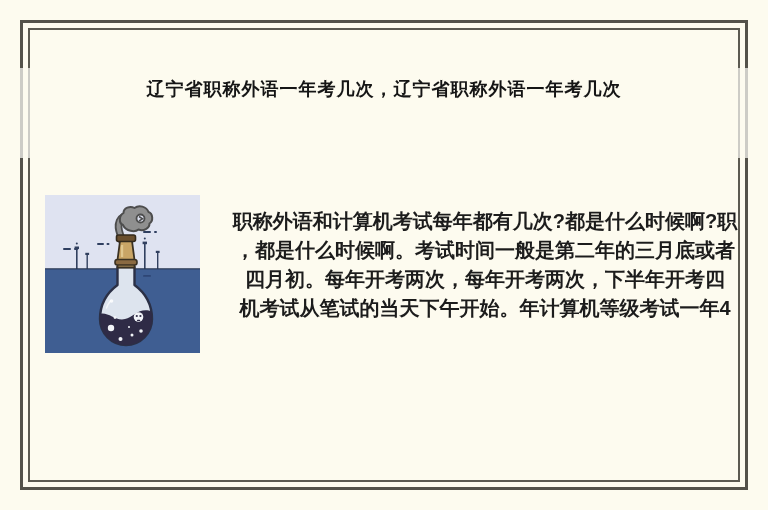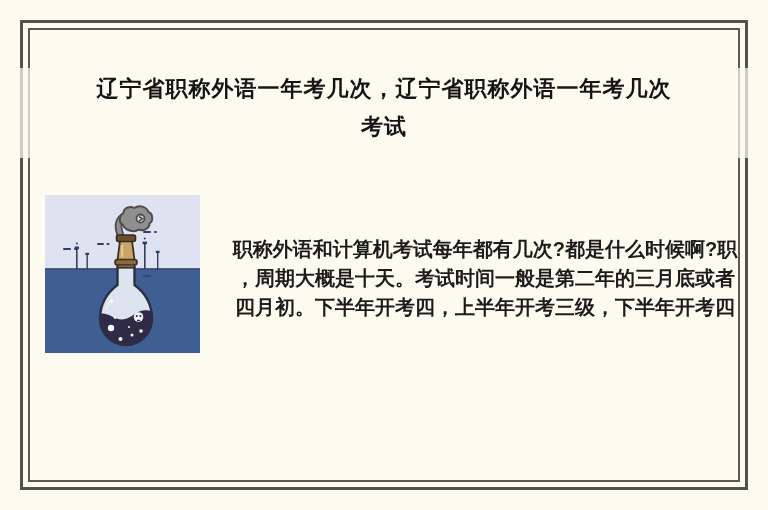--- a/index.html
+++ b/index.html
@@ -23,32 +23,31 @@
     box-sizing: border-box;
   }
   .border-light { position: absolute; background: #cdccc6; top: 68px; height: 90px; }
   .bl-left-outer  { left: 20px;  width: 3px; }
   .bl-left-inner  { left: 28px;  width: 2px; }
   .bl-right-inner { left: 738px; width: 2px; }
   .bl-right-outer { left: 745px; width: 3px; }
   .page-title {
     position: absolute; left: 40px; top: 70px; width: 688px;
     text-align: center;
-    font-size: 22px; font-weight: 800;
+    font-size: 18px; font-weight: 800;
     line-height: 38px;
     color: #151515;
     letter-spacing: 1px;
   }
   .page-title .t-line { white-space: nowrap; }
   .article {
     position: absolute; left: 231px; top: 207px; width: 508px;
     color: #1c1c1c;
     font-size: 20px; font-weight: 700;
     text-align: center;
-    margin-top: 28px;
   }
   .article .a-line {
     height: 29px; line-height: 29px;
     white-space: nowrap;
   }
   .illus {
     position: absolute; left: 45px; top: 195px;
     width: 155px; height: 158px;
   }
 </style>
@@ -57,21 +56,20 @@
 
 <div class="outer-frame"></div>
 <div class="inner-frame"></div>
 <div class="border-light bl-left-outer"></div>
 <div class="border-light bl-left-inner"></div>
 <div class="border-light bl-right-inner"></div>
 <div class="border-light bl-right-outer"></div>
 
 <h1 class="page-title" style="margin:0;">
   <div class="t-line">辽宁省职称外语一年考几次，辽宁省职称外语一年考几次</div>
-  <div class="t-line">考试</div>
 </h1>
 
 <svg class="illus" viewBox="0 0 155 158" xmlns="http://www.w3.org/2000/svg">
 
   <rect x="0" y="0" width="155" height="74" fill="#dfe3f1"></rect>
 
   <g fill="#2f3f60">
     <rect x="18" y="53" width="8" height="2" rx="1"></rect>
     <rect x="29" y="53" width="4" height="2" rx="1"></rect>
     <rect x="52" y="48" width="7" height="2" rx="1"></rect>
@@ -132,15 +130,16 @@
   <g>
     <path d="M75,46 L87,46 L89.5,65 L89.5,72.5 L72.5,72.5 L72.5,65 Z" stroke="#3a3122" stroke-width="1.8" stroke-linejoin="round" fill="#c9a566"></path>
     <rect x="76" y="50" width="2.2" height="12" fill="#e6cf9a" opacity="0.8"></rect>
     <rect x="71.5" y="40" width="19" height="6.5" rx="2" stroke="#332a1c" stroke-width="1.6" fill="#6a4f2e"></rect>
     <rect x="70" y="64.5" width="22" height="5.5" rx="2.4" stroke="#3a3122" stroke-width="1.6" fill="#8a6a42"></rect>
   </g>
 </svg>
 
 <div class="article">
   <div class="a-line">职称外语和计算机考试每年都有几次?都是什么时候啊?职</div>
-  <div class="a-line">，周期大概是十天。考试时间一般是第二年的三月底或者</div>
-  <div class="a-line">四月初。下半年开考四，上半年开考三级，下半年开考四</div>
+  <div class="a-line">，都是什么时候啊。考试时间一般是第二年的三月底或者</div>
+  <div class="a-line">四月初。每年开考两次，每年开考两次，下半年开考四</div>
+  <div class="a-line">机考试从笔试的当天下午开始。年计算机等级考试一年4</div>
 </div>
 
 </body></html>

